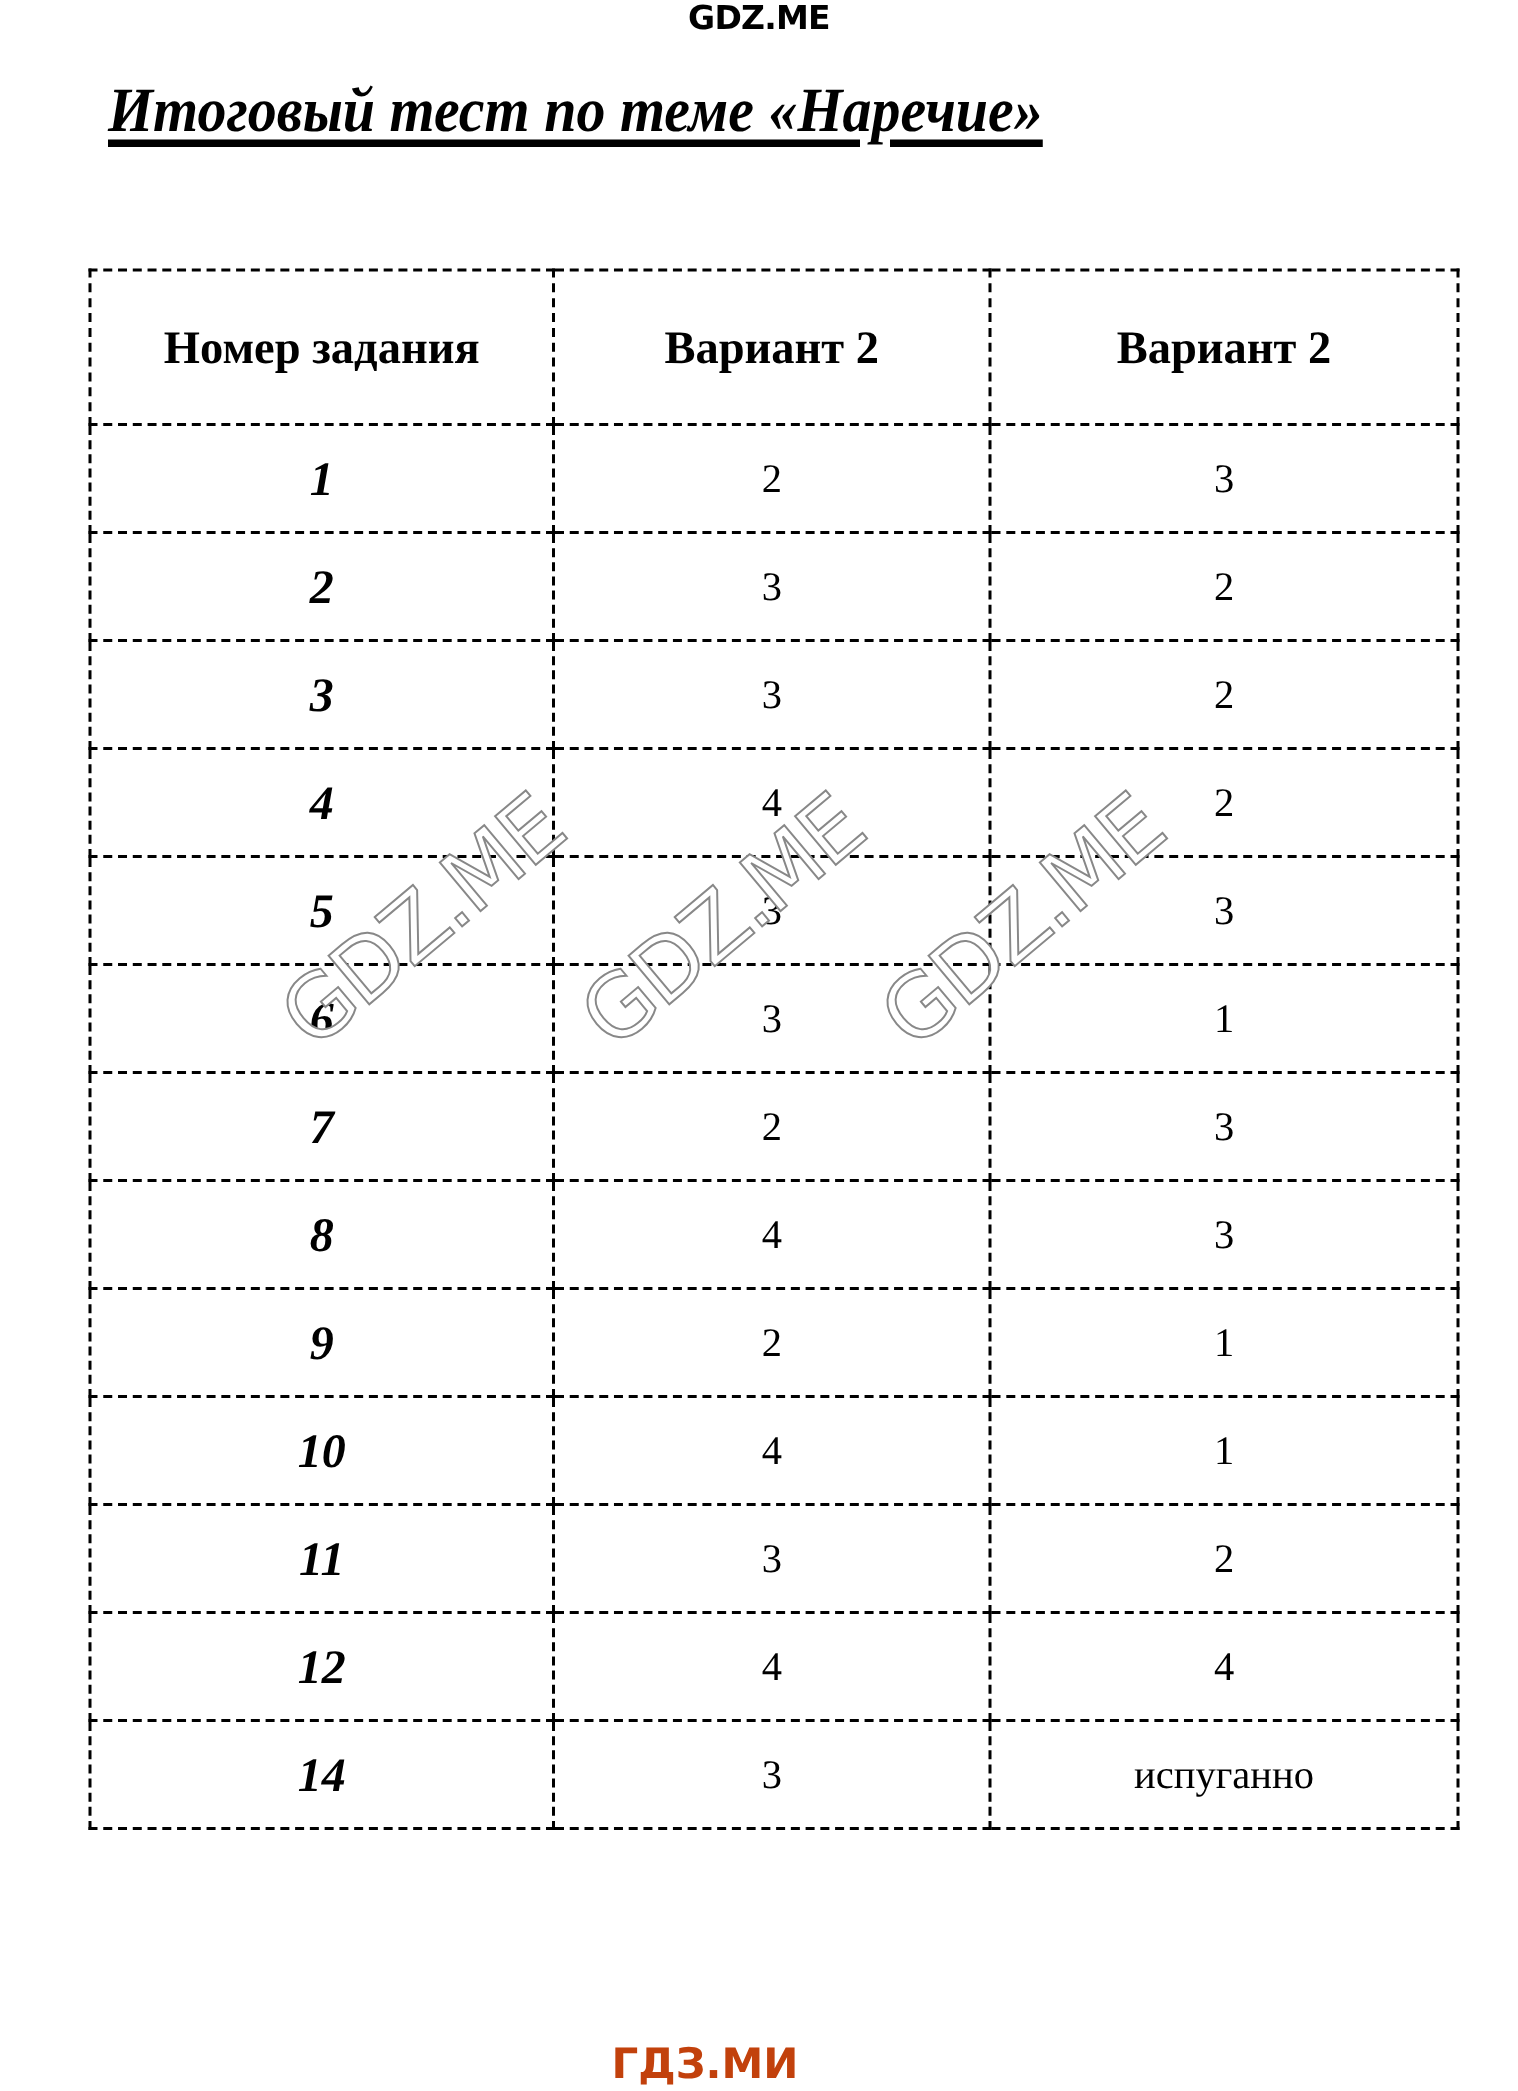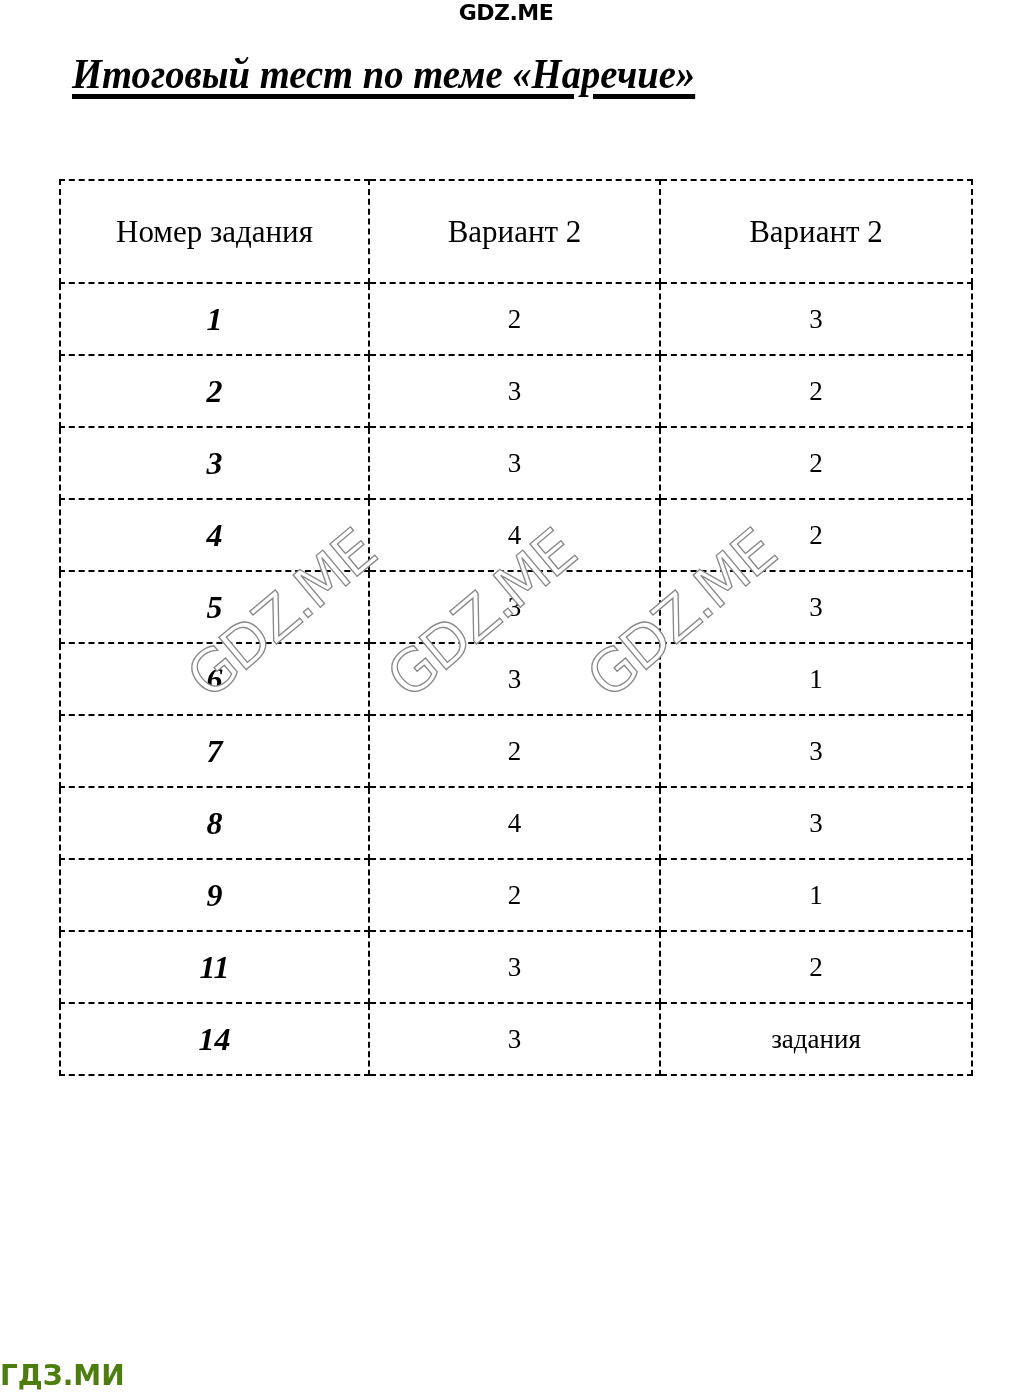--- a/index.html
+++ b/index.html
@@ -1,25 +1,25 @@
 <!DOCTYPE html>
 <html><head>
 <meta charset="utf-8">
 <style>
   html, body { margin:0; padding:0; background:#fff; }
   body { width:1012px; height:1394px; position:relative; overflow:hidden; font-family:"Liberation Serif", serif; color:#000; }
   .top-wm { position:absolute; top:0; left:0; width:1012px; text-align:center; font-family:"DejaVu Sans", sans-serif; font-weight:bold; font-size:22px; line-height:26px; letter-spacing:-0.5px; }
   .title { position:absolute; top:50px; left:72px; font-family:"Liberation Serif", serif; font-style:italic; font-weight:bold; font-size:42px; line-height:48px; transform:scaleX(0.92); transform-origin:left; text-decoration:underline; text-decoration-thickness:5px; text-underline-offset:6px; white-space:nowrap; }
   table.answers { position:absolute; top:179px; left:59px; width:912px; border-collapse:collapse; table-layout:fixed; }
   table.answers td, table.answers th { border:2px dashed #000; text-align:center; padding:0; }
-  table.answers th { height:101px; font-weight:normal; font-size:31px; }
+  table.answers th { height:101px; font-weight:bold; font-size:31px; }
   table.answers td { height:70px; font-size:27px; }
   td.num { font-style:italic; font-weight:bold; font-size:32px !important; }
   .wm { position:absolute; font-family:"DejaVu Sans", sans-serif; font-size:58px; color:#fff; -webkit-text-stroke:1.3px #888; transform:rotate(-40deg); white-space:nowrap; pointer-events:none; letter-spacing:-2px; }
-  .bottom-wm { position:absolute; top:1358px; left:0; width:940px; text-align:left; font-family:"DejaVu Sans", sans-serif; font-weight:bold; font-size:28px; color:#4d7c0f; line-height:36px; }
+  .bottom-wm { position:absolute; top:1358px; left:0; width:940px; text-align:center; font-family:"DejaVu Sans", sans-serif; font-weight:bold; font-size:28px; color:#c2410c; line-height:36px; }
 </style>
 </head>
 <body>
 
 <div class="top-wm">GDZ.ME</div>
 <div class="title">Итоговый тест по теме «Наречие»</div>
 
 <table class="answers">
   <colgroup>
       <col style="width:309px">
@@ -73,28 +73,38 @@
         <td class="num">8</td>
         <td>4</td>
         <td>3</td>
       </tr>
       <tr>
         <td class="num">9</td>
         <td>2</td>
         <td>1</td>
       </tr>
       <tr>
+        <td class="num">10</td>
+        <td>4</td>
+        <td>1</td>
+      </tr>
+      <tr>
         <td class="num">11</td>
         <td>3</td>
         <td>2</td>
       </tr>
       <tr>
+        <td class="num">12</td>
+        <td>4</td>
+        <td>4</td>
+      </tr>
+      <tr>
         <td class="num">14</td>
         <td>3</td>
-        <td>задания</td>
+        <td>испуганно</td>
       </tr>
     </tbody>
 </table>
 
 <div class="wm" style="left:170px;top:580px;">GDZ.ME</div>
 <div class="wm" style="left:370px;top:580px;">GDZ.ME</div>
 <div class="wm" style="left:570px;top:580px;">GDZ.ME</div>
 
 <div class="bottom-wm">ГДЗ.МИ</div>
 

